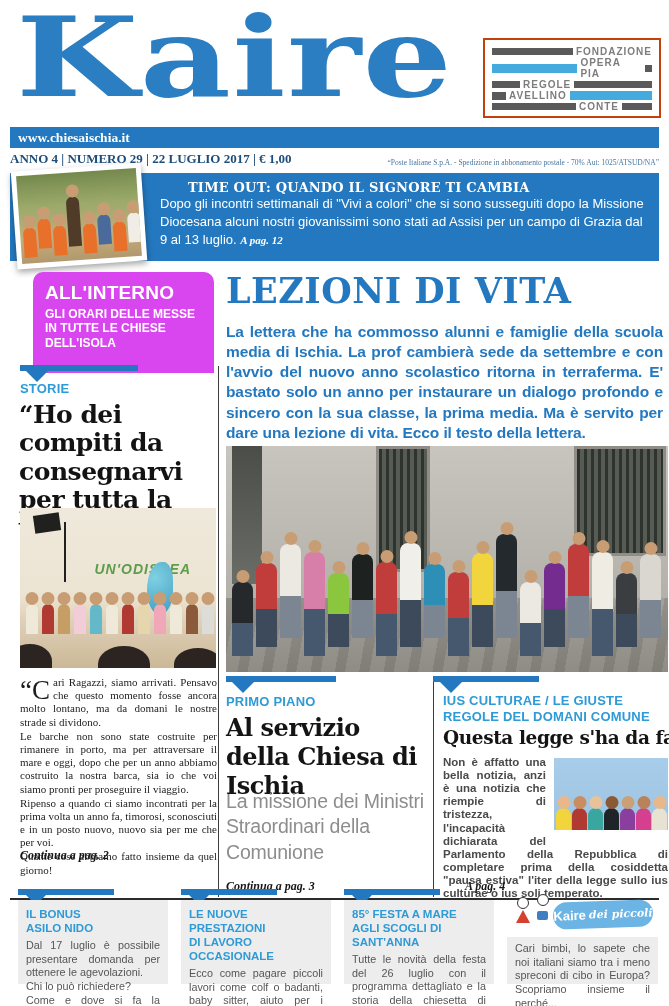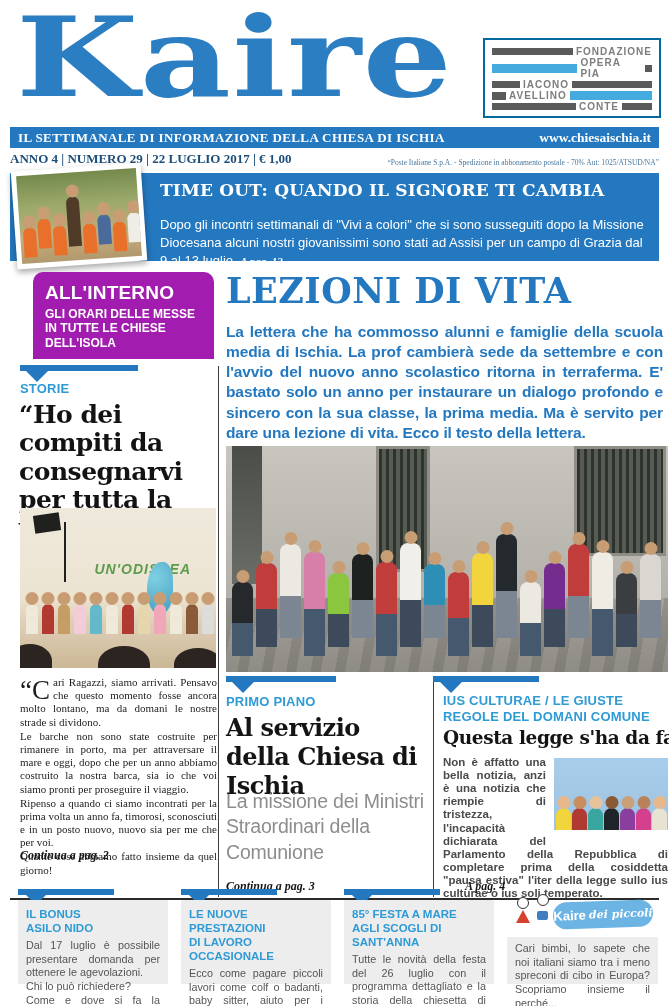--- a/index.html
+++ b/index.html
@@ -2,21 +2,21 @@
 <html><head>
 <meta charset="utf-8">
 <style>
   html,body{margin:0;padding:0;background:#fff;}
   #page{position:relative;width:669px;height:1006px;background:#fff;overflow:hidden;
         font-family:"Liberation Sans",sans-serif;-webkit-font-smoothing:antialiased;}
 
   
   .kaire-title{position:absolute;left:16px;top:2px;font-family:"DejaVu Serif",serif;font-weight:700;
     font-size:110px;line-height:1.02;color:#2b7ec2;letter-spacing:1px;transform:scaleX(1.28);transform-origin:left top;}
-  .found-logo{position:absolute;right:8px;top:38px;width:178px;height:80px;border:2px solid #0369a1;
+  .found-logo{position:absolute;right:8px;top:38px;width:178px;height:80px;border:2px solid #c2410c;
     background:#fff;padding:6px 7px;box-sizing:border-box;display:flex;flex-direction:column;justify-content:space-between;}
   .fl-row{display:flex;align-items:center;gap:3px;font-size:10px;letter-spacing:1px;color:#7d7d7d;font-weight:700;}
   .bar{display:inline-block;height:7px;background:#5a5a5a;}
   .bar.blue{background:#45aadd;height:9px;}
   .sq{display:inline-block;width:7px;height:7px;background:#5a5a5a;}
 
   .tagline-bar{position:absolute;left:10px;right:10px;top:127px;height:21px;background:#2478bf;
     display:flex;align-items:center;justify-content:space-between;padding:0 8px;box-sizing:border-box;}
   .tagline-text{color:#fff;font-family:"Liberation Serif",serif;font-weight:700;font-size:13px;letter-spacing:.4px;}
   .website{color:#fff;font-family:"Liberation Serif",serif;font-weight:700;font-size:13.5px;text-decoration:none;}
@@ -24,27 +24,27 @@
   .issue-info{font-family:"Liberation Serif",serif;font-weight:700;font-size:13px;color:#1d4e79;}
   .postal{font-family:"Liberation Serif",serif;font-size:7.5px;color:#46779f;}
 
   
   .timeout{position:absolute;left:10px;right:10px;top:173px;height:88px;background:#2478bf;}
   .timeout-photo{position:absolute;left:4px;top:-6px;width:130px;height:98px;background:#fff;padding:5px;
     box-sizing:border-box;transform:rotate(-4deg);box-shadow:0 3px 6px rgba(0,0,0,.35);}
   .timeout-scene{position:relative;width:100%;height:100%;overflow:hidden;
     background:linear-gradient(180deg,#75894d 0%,#9aa96a 35%,#c3ad7e 72%,#b2996d 100%);}
   .timeout-content{position:absolute;left:150px;right:12px;top:7px;}
-  .timeout-title{color:#fff;font-family:"DejaVu Serif",serif;font-weight:700;font-size:17px;letter-spacing:.2px;}
-  .timeout-body{color:#fff;font-size:13px;line-height:1.38;margin-top:16px;}
+  .timeout-title{color:#fff;font-family:"DejaVu Serif",serif;font-weight:700;font-size:13px;letter-spacing:.2px;margin-left:28px;}
+  .timeout-body{color:#fff;font-size:13px;line-height:1.38;margin-top:0;}
   .timeout-ref{font-family:"Liberation Serif",serif;font-style:italic;font-weight:700;font-size:11px;}
 
   
-  .interno{position:absolute;left:33px;top:272px;width:181px;background:#a21caf;border-radius:10px 10px 0 0;
-    padding:10px 12px 9px;box-sizing:border-box;color:#fff;}
+  .interno{position:absolute;left:33px;top:272px;width:181px;background:#d946ef;border-radius:10px 10px 0 0;
+    padding:10px 12px 23px;box-sizing:border-box;color:#fff;}
   .interno-title{font-size:19px;font-weight:800;letter-spacing:.2px;}
   .interno-sub{font-size:12px;font-weight:700;line-height:1.2;margin-top:3px;}
 
   
   .lead-headline{position:absolute;left:226px;top:270px;width:437px;font-family:"DejaVu Serif",serif;
     font-weight:700;font-size:35px;color:#2478bf;letter-spacing:.5px;white-space:nowrap;}
   .lede{position:absolute;left:226px;top:322px;width:437px;font-size:15.5px;font-weight:700;color:#2478bf;
     line-height:1.3;text-align:justify;letter-spacing:-.1px;}
 
   
@@ -126,37 +126,36 @@
       <span class="bar" style="flex:1"></span>
       <span>FONDAZIONE</span>
     </div>
     <div class="fl-row">
       <span class="bar blue" style="width:88px"></span>
       <span>OPERA PIA</span>
       <span class="sq"></span>
     </div>
     <div class="fl-row">
       <span class="bar" style="width:28px"></span>
-      <span>IACONO</span>
+      <span>REGOLE</span>
       <span class="bar" style="flex:1"></span>
     </div>
     <div class="fl-row">
       <span class="bar" style="width:14px;height:8px"></span>
       <span>AVELLINO</span>
       <span class="bar blue" style="flex:1"></span>
     </div>
     <div class="fl-row">
       <span class="bar" style="flex:1"></span>
       <span>CONTE</span>
       <span class="bar" style="width:30px"></span>
     </div>
   </div>
 
   <div class="tagline-bar">
-    <span class="tagline-text">IL SETTIMANALE DI INFORMAZIONE DELLA CHIESA DI ISCHIA</span>
     <a class="website" href="#">www.chiesaischia.it</a>
   </div>
 
   <div class="issue-row">
     <span class="issue-info">ANNO 4 | NUMERO 29 | 22 LUGLIO 2017 | € 1,00</span>
     <span class="postal">“Poste Italiane S.p.A. - Spedizione in abbonamento postale - 70% Aut: 1025/ATSUD/NA”</span>
   </div>
 
   <div class="timeout">
     <div class="timeout-photo">

